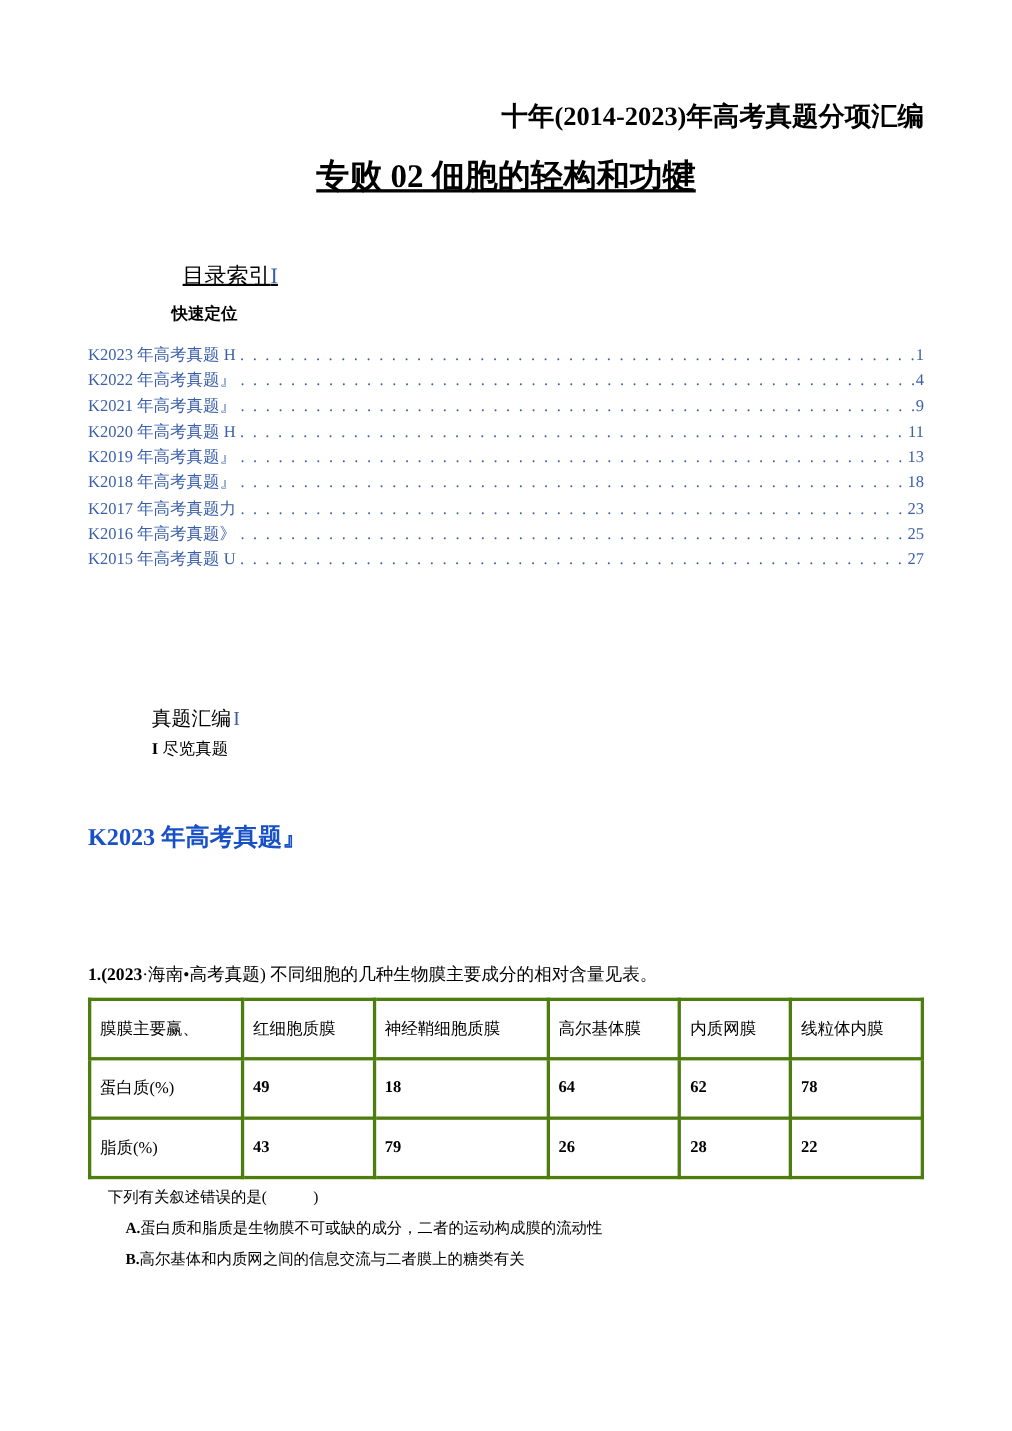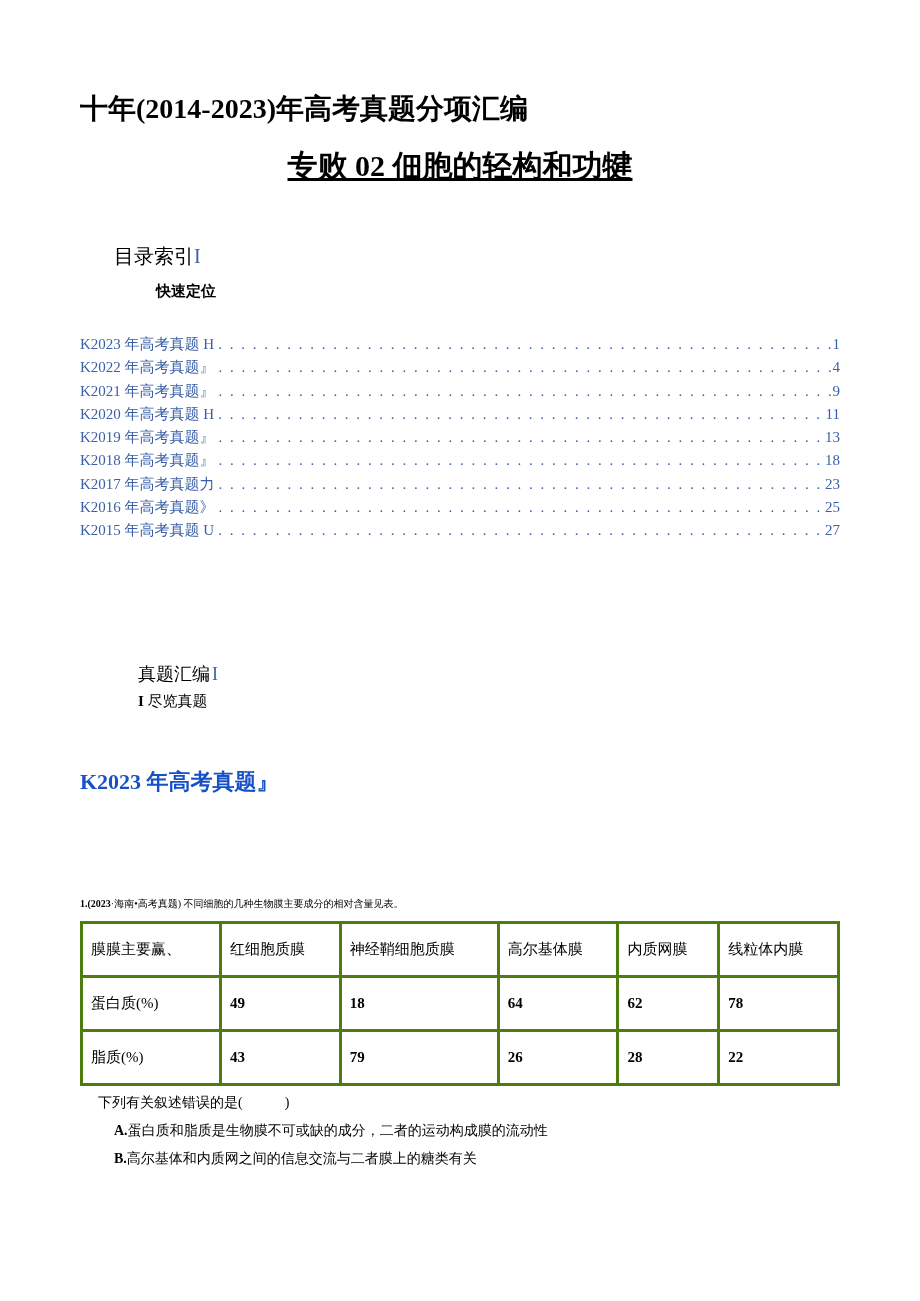--- a/index.html
+++ b/index.html
@@ -8,42 +8,43 @@
     padding: 0;
     background: #fff;
     font-family: "SimSun", "Microsoft YaHei", serif;
     color: #000;
     width: 920px;
   }
   .page {
     padding: 90px 80px 60px 80px;
   }
   .title1 {
-    text-align: left;
-    font-size: 28px;
+    text-align: right;
+    font-size: 24px;
     font-weight: bold;
     margin-bottom: 18px;
   }
   .title2 {
     text-align: center;
     font-size: 30px;
     font-weight: bold;
     margin-bottom: 56px;
     text-decoration: underline;
   }
   .section-label {
     font-size: 20px;
-    margin-left: 34px;
+    text-decoration: underline;
+    margin-left: 86px;
     margin-bottom: 12px;
   }
   .sub-label {
     font-size: 15px;
     font-weight: bold;
     margin-left: 76px;
-    margin-bottom: 32px;
+    margin-bottom: 17px;
   }
   .toc {
     font-size: 15px;
     line-height: 1.55;
   }
   .toc-row {
     display: flex;
     align-items: baseline;
     white-space: nowrap;
     color: #3a5fa8;
@@ -78,21 +79,21 @@
   }
   .compile-sub .eye { font-weight: bold; font-family: serif; }
   .year-heading {
     color: #1850c8;
     font-size: 22px;
     font-weight: bold;
     margin-top: 56px;
     margin-bottom: 100px;
   }
   .question-intro {
-    font-size: 10px;
+    font-size: 16px;
     margin-bottom: 10px;
   }
   .question-intro .qnum { font-weight: bold; }
   table.data {
     border-collapse: collapse;
     width: 100%;
     font-size: 15px;
   }
   table.data th, table.data td {
     border: 3px solid #4d7c0f;

